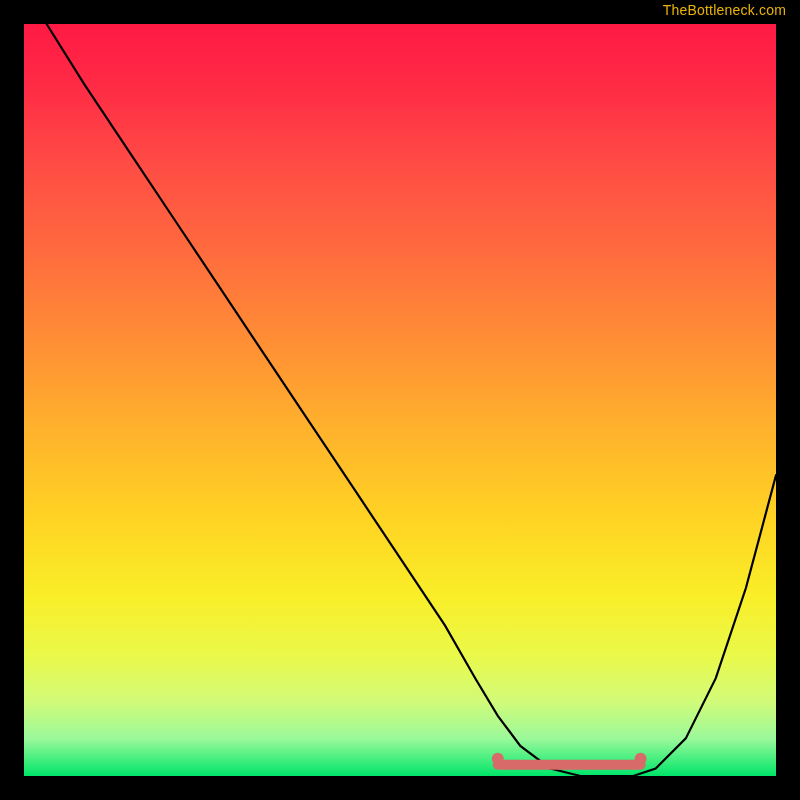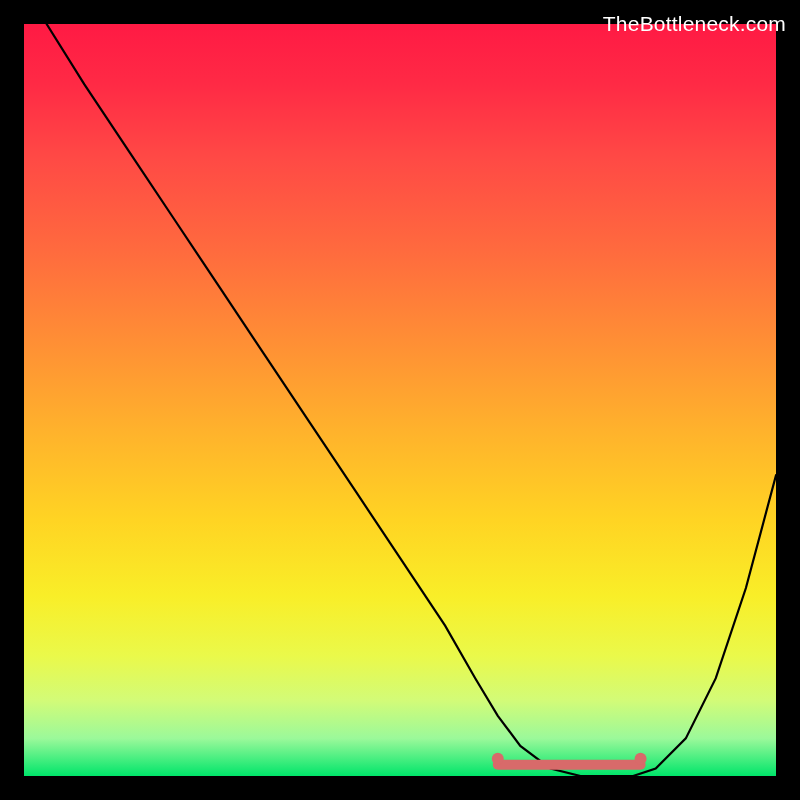--- a/index.html
+++ b/index.html
@@ -1,18 +1,18 @@
 <!DOCTYPE html>
 <html><head>
 <meta charset="utf-8">
 <style>
   * { margin: 0; padding: 0; box-sizing: border-box; }
   html, body { width: 800px; height: 800px; background: #000; font-family: Arial, sans-serif; overflow: hidden; }
   .frame { position: relative; width: 800px; height: 800px; background: #000; }
-  .watermark { position: absolute; top: 12px; right: 14px; color: #ffffff; font-size: 21px; font-weight: 500; letter-spacing: 0.2px; z-index: 5; }
+  .watermark { position: absolute; top: 2px; right: 14px; color: #eab308; font-size: 14px; font-weight: 500; letter-spacing: 0.2px; z-index: 5; }
   .plot-bg { position: absolute; left: 24px; top: 24px; width: 752px; height: 752px;
     background: linear-gradient(to bottom,
       #ff1a44 0%,
       #ff2a45 8%,
       #ff4a45 18%,
       #ff6a3e 30%,
       #ff8e35 42%,
       #ffb22c 54%,
       #ffd423 66%,
       #f9ee28 76%,

